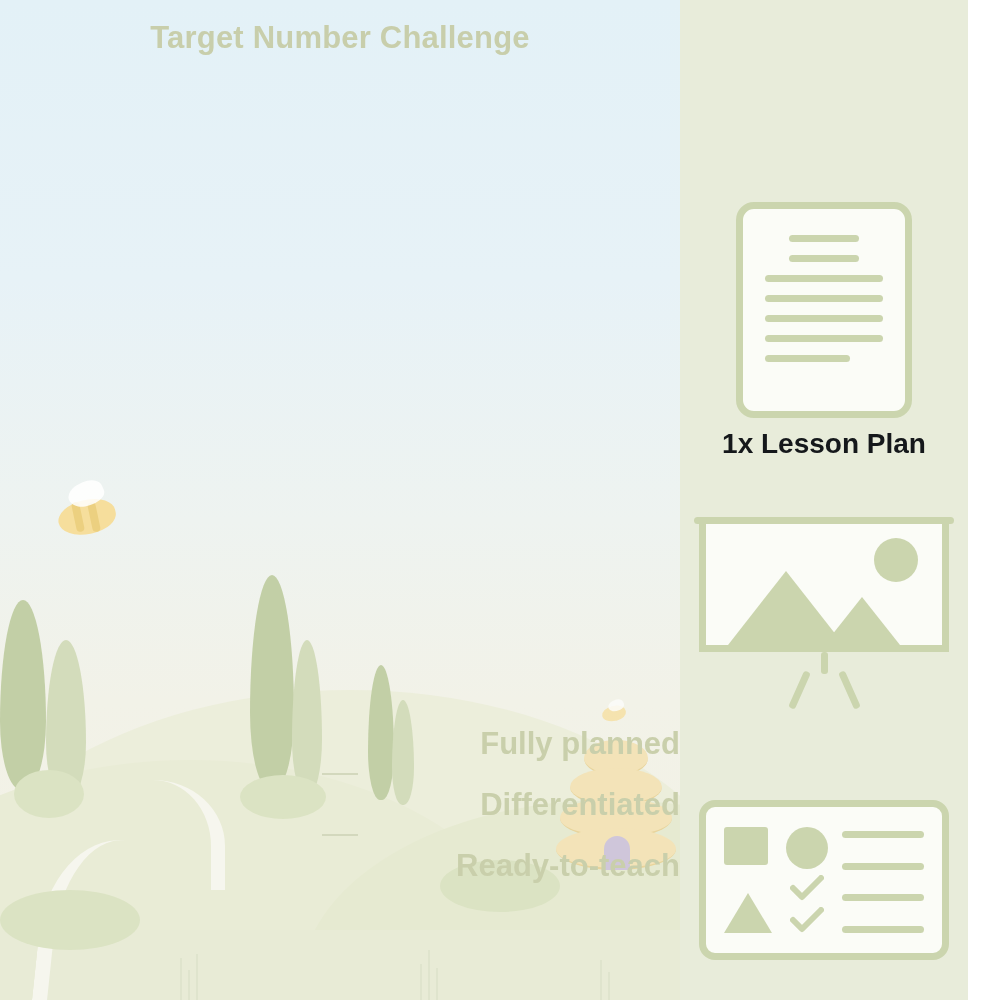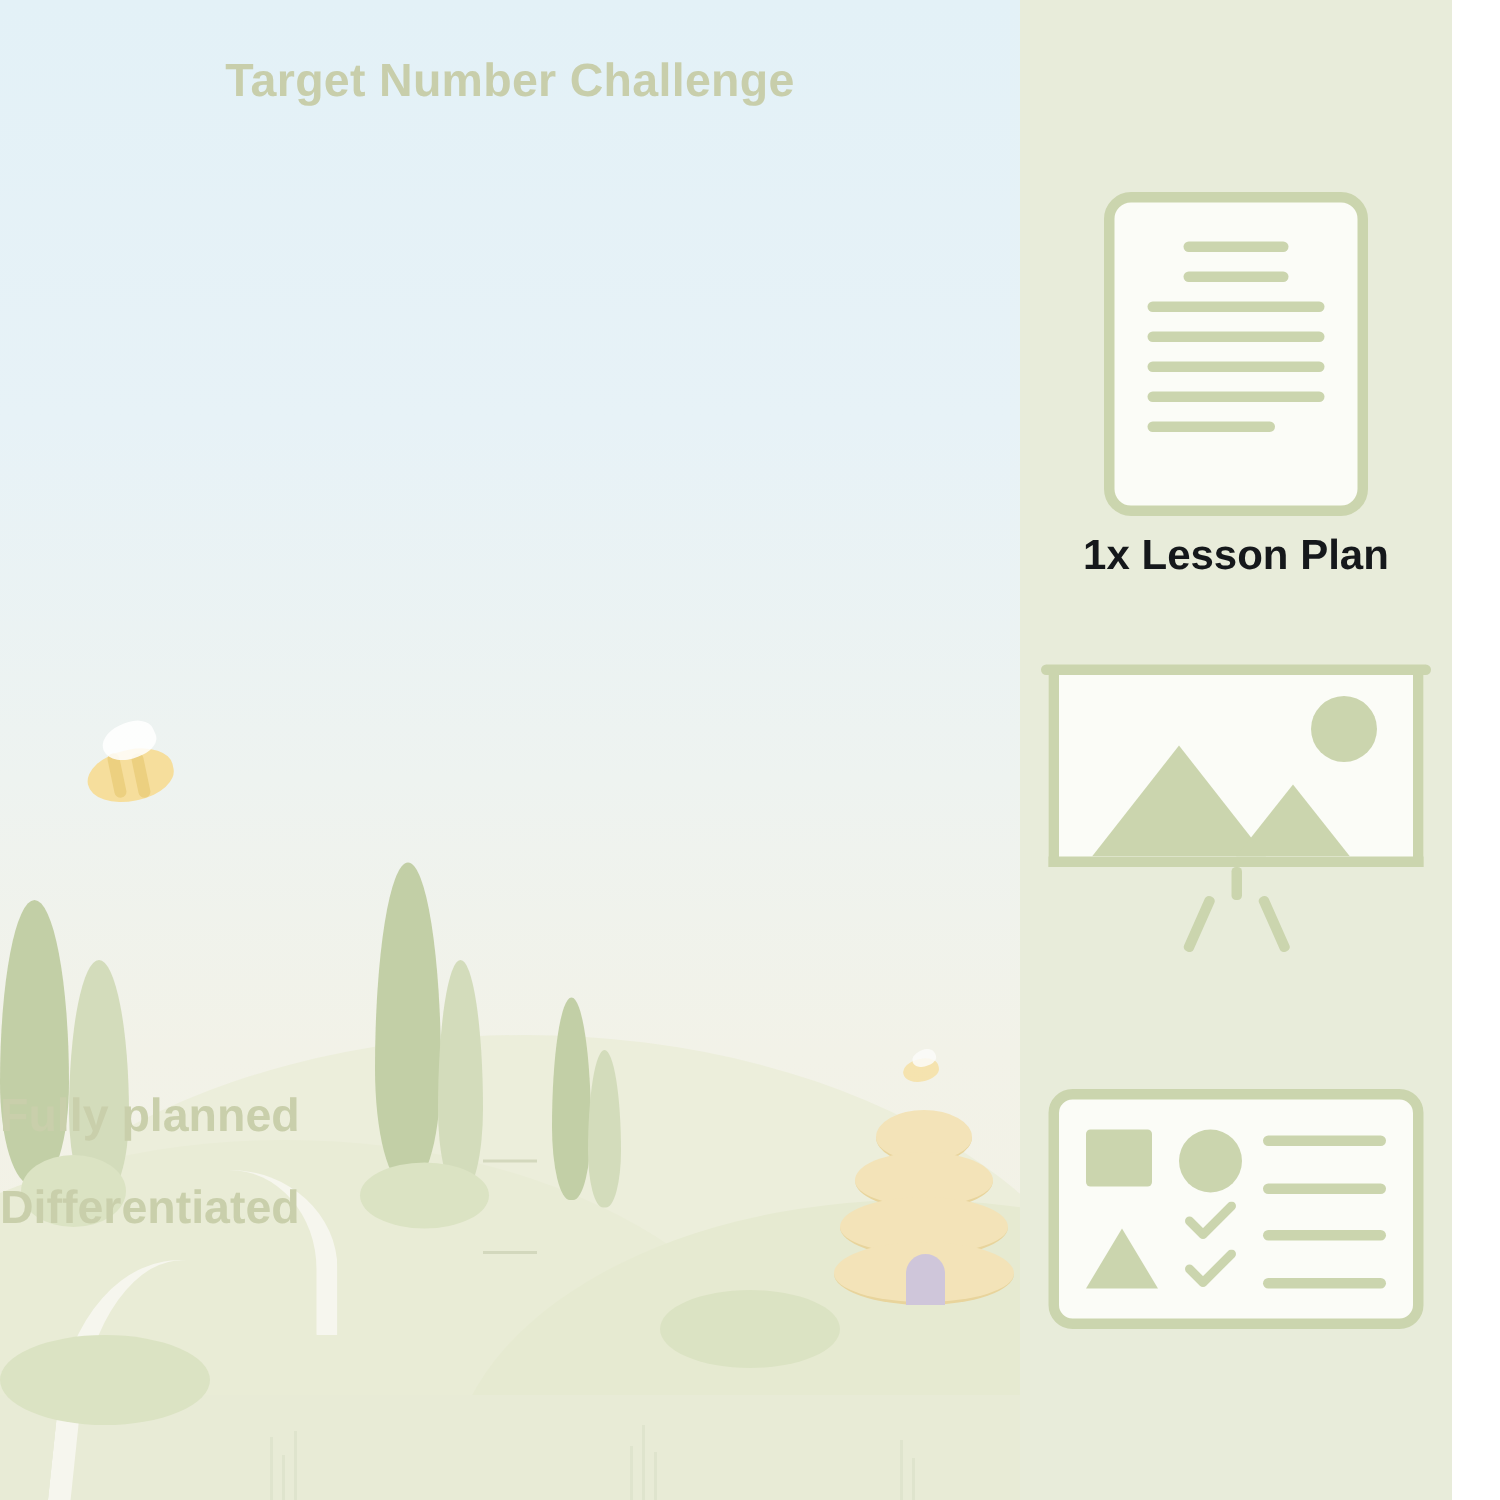--- a/index.html
+++ b/index.html
@@ -135,21 +135,21 @@
     position: absolute;
     bottom: 0;
     width: 2px;
     background: #dfe4cd;
   }
 
   
   .left-content {
     position: relative;
     z-index: 5;
-    padding: 32px 34px 0 34px;
+    padding: 16px 34px 0 34px;
     text-align: center;
     height: 100%;
   }
   .eyebrow {
     font-size: 31px;
     font-weight: bold;
     color: #c8ceab;
     letter-spacing: .2px;
     margin-top: 4px;
   }
@@ -158,21 +158,21 @@
     font-size: 51px;
     line-height: 1.48;
     color: #14181c;
     font-weight: 400;
     letter-spacing: -0.4px;
   }
   .features {
     position: absolute;
     left: 0; right: 0;
     top: 718px;
-    text-align: left;
+    text-align: right;
   }
   .feature {
     font-size: 31px;
     font-weight: bold;
     color: #c9cfab;
     line-height: 1;
     padding: 10px 0;
   }
   .feature-sep {
     width: 36px; height: 2px;
@@ -181,21 +181,21 @@
   }
 
   
   .right {
     width: 288px;
     height: 1000px;
     background: #e8ecda;
     display: flex;
     flex-direction: column;
     align-items: center;
-    justify-content: center;
+    justify-content: flex-end;
     padding-top: 42px;
   }
   .item { width: 320px; text-align: center; }
   .item + .item { margin-top: 30px; }
   .icon-wrap {
     height: 240px;
     display: flex;
     align-items: center;
     justify-content: center;
   }
@@ -311,20 +311,21 @@
     </div>
 
     <div class="left-content">
       <div class="eyebrow">Target Number Challenge</div>
 
       <div class="features">
         <div class="feature">Fully planned</div>
         <div class="feature-sep"></div>
         <div class="feature">Differentiated</div>
         <div class="feature-sep"></div>
+        <div class="feature">Ready-to-teach</div>
       </div>
     </div>
   </div>
 
   <div class="right">
 
     <div class="item">
       <div class="icon-wrap">
         <div class="doc">
           <div class="doc-line" style="width:60%; margin-left:auto; margin-right:auto;"></div>

